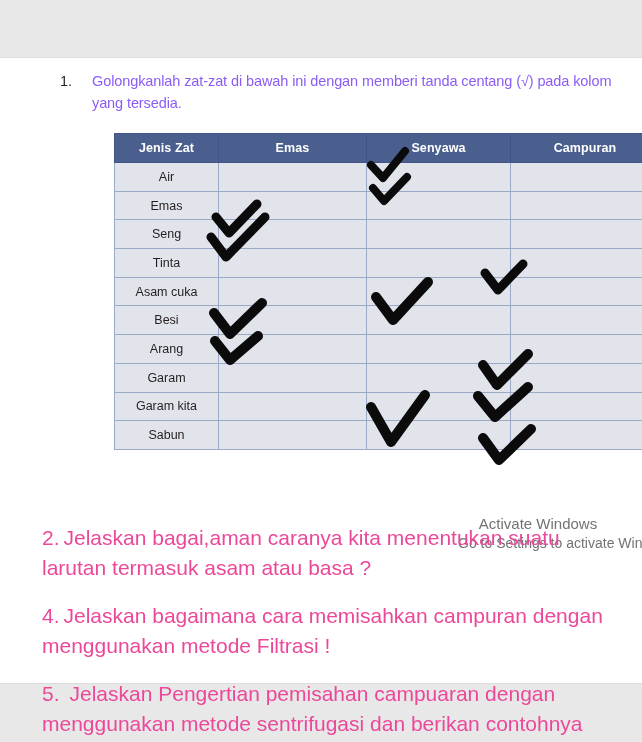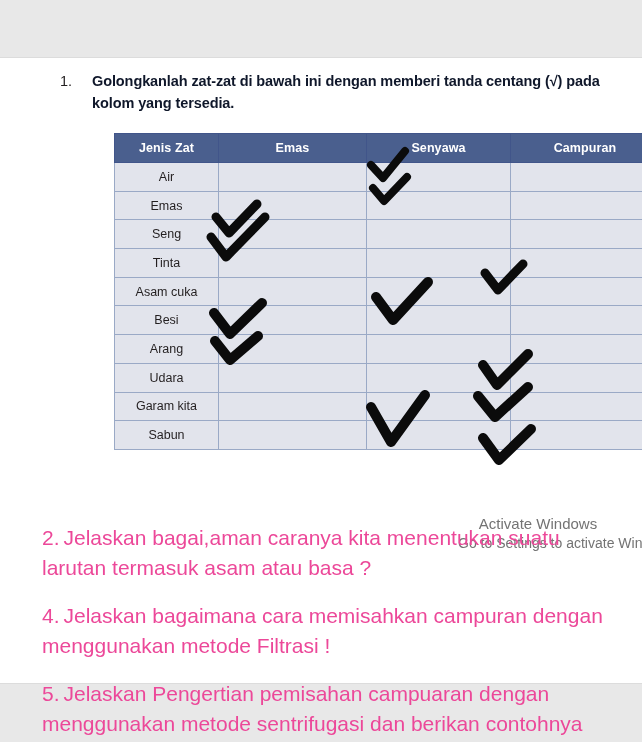--- a/index.html
+++ b/index.html
@@ -45,24 +45,23 @@
   .q1-num {
     width: 32px;
     flex: 0 0 32px;
     font-size: 14.5px;
     color: #231f20;
     line-height: 1.55;
   }
   .q1-text {
     flex: 1;
     font-size: 14.5px;
-    color: #0f172a;
+    color: #8b5cf6;
     line-height: 1.55;
     letter-spacing: -0.1px;
-    font-weight: bold;
   }
 
   
   .table-wrap {
     position: absolute;
     left: 66px;
     top: 75px;
     width: 545px;
     height: 345px;
   }
@@ -221,21 +220,21 @@
               <td></td>
               <td></td>
             </tr>
             <tr>
               <td class="label">Arang</td>
               <td></td>
               <td></td>
               <td></td>
             </tr>
             <tr>
-              <td class="label">Udara</td>
+              <td class="label">Garam</td>
               <td></td>
               <td></td>
               <td></td>
             </tr>
             <tr>
               <td class="label">Garam kita</td>
               <td></td>
               <td></td>
               <td></td>
             </tr>
@@ -279,17 +278,17 @@
 
       <div class="watermark">
         <div class="wm-title">Activate Windows</div>
         <div class="wm-sub">Go to Settings to activate Windows.</div>
       </div>
     </div>
 
     <div class="qlist" id="question-list">
         <div class="qrow"><span>2.</span><span style="margin-left: 4px;">Jelaskan bagai,aman caranya kita menentukan suatu larutan termasuk asam atau basa ?</span></div>
         <div class="qrow"><span>4.</span><span style="margin-left: 4px;">Jelaskan bagaimana cara memisahkan campuran dengan menggunakan metode Filtrasi !</span></div>
-        <div class="qrow"><span>5.</span><span style="margin-left: 4px;">Jelaskan Pengertian pemisahan campuaran dengan menggunakan metode sentrifugasi dan berikan contohnya</span></div>
+        <div class="qrow"><span>5.</span><span style="margin-left: 10px;">Jelaskan Pengertian pemisahan campuaran dengan menggunakan metode sentrifugasi dan berikan contohnya</span></div>
       </div>
 
   </div>
 </div>
 
 </body></html>

